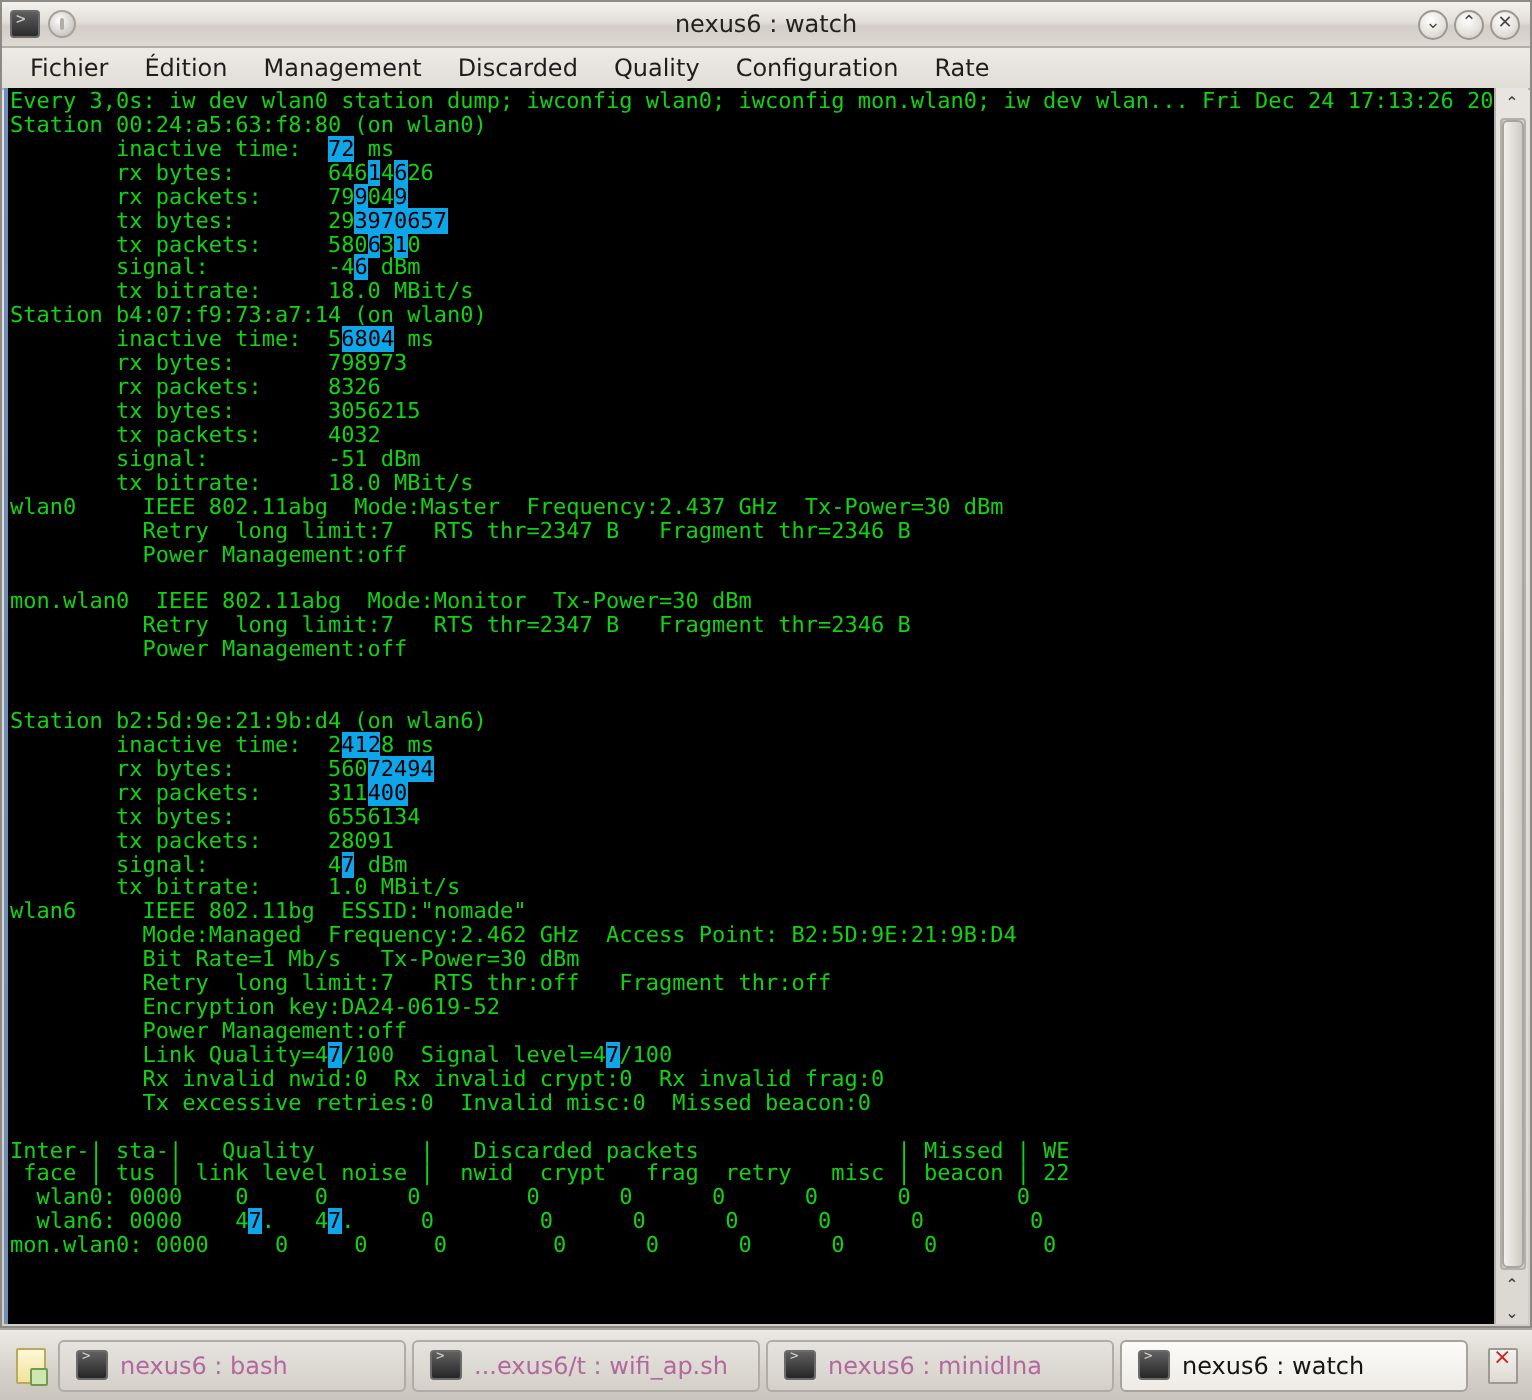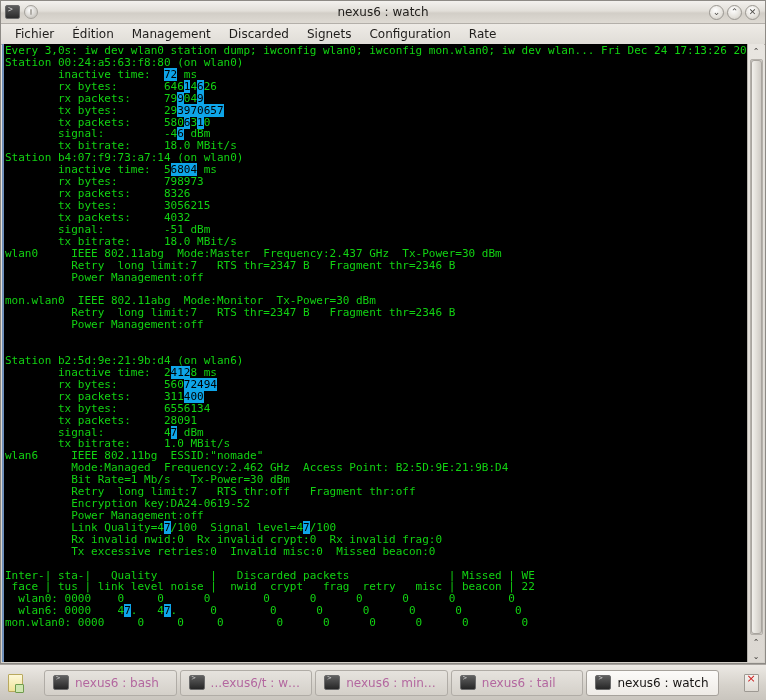--- a/index.html
+++ b/index.html
@@ -103,21 +103,21 @@
     position:absolute;left:0;right:0;top:0;height:100%;
     background:linear-gradient(90deg,#f2f0ec,#e3e0da 45%,#cecac4);
     border:1px solid #a8a49e;box-sizing:border-box;border-radius:3px;
   }
   .sb-dbl{height:26px;display:flex;flex-direction:column;justify-content:center;align-items:center;gap:-2px;}
   
   #taskbar{
     position:absolute;left:0;bottom:0;width:766px;height:36px;
     background:linear-gradient(#ece9e4,#d5d1ca 60%,#c9c5be);
     border-top:1px solid #a9a5a0;
-    display:flex;align-items:center;box-sizing:border-box;padding:0 4px;gap:18px;
+    display:flex;align-items:center;box-sizing:border-box;padding:0 4px;gap:3px;
   }
   #tb-launcher{
     width:22px;height:26px;display:flex;align-items:center;justify-content:center;
     flex:none;
   }
   .task-btn{
     height:26px;flex:1 1 0;min-width:0;
     display:flex;align-items:center;gap:6px;padding:0 8px;
     background:linear-gradient(#e6e3de,#d4d0c9);
     border:1px solid #b0aca6;border-radius:3px;box-sizing:border-box;
@@ -173,21 +173,21 @@
       <div class="wbtn">⌃</div>
       <div class="wbtn">✕</div>
     </div>
   </div>
 
   <div id="menubar">
     <div class="menu-item">Fichier</div>
     <div class="menu-item">Édition</div>
     <div class="menu-item">Management</div>
     <div class="menu-item">Discarded</div>
-    <div class="menu-item">Signets</div>
+    <div class="menu-item">Quality</div>
     <div class="menu-item">Configuration</div>
     <div class="menu-item">Rate</div>
   </div>
 
   <div id="termwrap">
     <div id="terminal"><div class="ln"><span>Every 3,0s: iw dev wlan0 station dump; iwconfig wlan0; iwconfig mon.wlan0; iw dev wlan... Fri Dec 24 17:13:26 2010</span></div><div class="ln"><span>Station 00:24:a5:63:f8:80 (on wlan0)</span></div><div class="ln"><span>        inactive time:  </span><span class="inv">72</span><span> ms</span></div><div class="ln"><span>        rx bytes:       646</span><span class="inv">1</span><span>4</span><span class="inv">6</span><span>26</span></div><div class="ln"><span>        rx packets:     79</span><span class="inv">9</span><span>04</span><span class="inv">9</span></div><div class="ln"><span>        tx bytes:       29</span><span class="inv">3970657</span></div><div class="ln"><span>        tx packets:     580</span><span class="inv">6</span><span>3</span><span class="inv">1</span><span>0</span></div><div class="ln"><span>        signal:         -4</span><span class="inv">6</span><span> dBm</span></div><div class="ln"><span>        tx bitrate:     18.0 MBit/s</span></div><div class="ln"><span>Station b4:07:f9:73:a7:14 (on wlan0)</span></div><div class="ln"><span>        inactive time:  5</span><span class="inv">6804</span><span> ms</span></div><div class="ln"><span>        rx bytes:       798973</span></div><div class="ln"><span>        rx packets:     8326</span></div><div class="ln"><span>        tx bytes:       3056215</span></div><div class="ln"><span>        tx packets:     4032</span></div><div class="ln"><span>        signal:         -51 dBm</span></div><div class="ln"><span>        tx bitrate:     18.0 MBit/s</span></div><div class="ln"><span>wlan0     IEEE 802.11abg  Mode:Master  Frequency:2.437 GHz  Tx-Power=30 dBm</span></div><div class="ln"><span>          Retry  long limit:7   RTS thr=2347 B   Fragment thr=2346 B</span></div><div class="ln"><span>          Power Management:off</span></div><div class="ln"><span></span></div><div class="ln"><span>mon.wlan0  IEEE 802.11abg  Mode:Monitor  Tx-Power=30 dBm</span></div><div class="ln"><span>          Retry  long limit:7   RTS thr=2347 B   Fragment thr=2346 B</span></div><div class="ln"><span>          Power Management:off</span></div><div class="ln"><span></span></div><div class="ln"><span></span></div><div class="ln"><span>Station b2:5d:9e:21:9b:d4 (on wlan6)</span></div><div class="ln"><span>        inactive time:  2</span><span class="inv">412</span><span>8 ms</span></div><div class="ln"><span>        rx bytes:       560</span><span class="inv">72494</span></div><div class="ln"><span>        rx packets:     311</span><span class="inv">400</span></div><div class="ln"><span>        tx bytes:       6556134</span></div><div class="ln"><span>        tx packets:     28091</span></div><div class="ln"><span>        signal:         4</span><span class="inv">7</span><span> dBm</span></div><div class="ln"><span>        tx bitrate:     1.0 MBit/s</span></div><div class="ln"><span>wlan6     IEEE 802.11bg  ESSID:"nomade"</span></div><div class="ln"><span>          Mode:Managed  Frequency:2.462 GHz  Access Point: B2:5D:9E:21:9B:D4</span></div><div class="ln"><span>          Bit Rate=1 Mb/s   Tx-Power=30 dBm</span></div><div class="ln"><span>          Retry  long limit:7   RTS thr:off   Fragment thr:off</span></div><div class="ln"><span>          Encryption key:DA24-0619-52</span></div><div class="ln"><span>          Power Management:off</span></div><div class="ln"><span>          Link Quality=4</span><span class="inv">7</span><span>/100  Signal level=4</span><span class="inv">7</span><span>/100</span></div><div class="ln"><span>          Rx invalid nwid:0  Rx invalid crypt:0  Rx invalid frag:0</span></div><div class="ln"><span>          Tx excessive retries:0  Invalid misc:0  Missed beacon:0</span></div><div class="ln"><span></span></div><div class="ln"><span>Inter-| sta-|   Quality        |   Discarded packets               | Missed | WE</span></div><div class="ln"><span> face | tus | link level noise |  nwid  crypt   frag  retry   misc | beacon | 22</span></div><div class="ln"><span>  wlan0: 0000    0     0      0        0      0      0      0      0        0</span></div><div class="ln"><span>  wlan6: 0000    4</span><span class="inv">7</span><span>.   4</span><span class="inv">7</span><span>.     0        0      0      0      0      0        0</span></div><div class="ln"><span>mon.wlan0: 0000     0     0     0        0      0      0      0      0        0</span></div></div>
     <div id="scrollbar">
       <div class="sb-arrow">⌃</div>
       <div id="sb-track">
         <div id="sb-thumb"></div>
@@ -211,24 +211,20 @@
         <span class="task-label">nexus6 : bash</span>
       </div>
       <div class="task-btn">
         <span class="task-ico"></span>
         <span class="task-label">...exus6/t : wifi_ap.sh</span>
       </div>
       <div class="task-btn">
         <span class="task-ico"></span>
         <span class="task-label">nexus6 : minidlna</span>
       </div>
-      <div class="task-btn">
-        <span class="task-ico"></span>
-        <span class="task-label">nexus6 : tail</span>
-      </div>
       <div class="task-btn active">
         <span class="task-ico"></span>
         <span class="task-label">nexus6 : watch</span>
       </div>
     </div>
   <div id="tb-trash">
     <div class="glyph-trash"></div>
   </div>
 </div>
 

